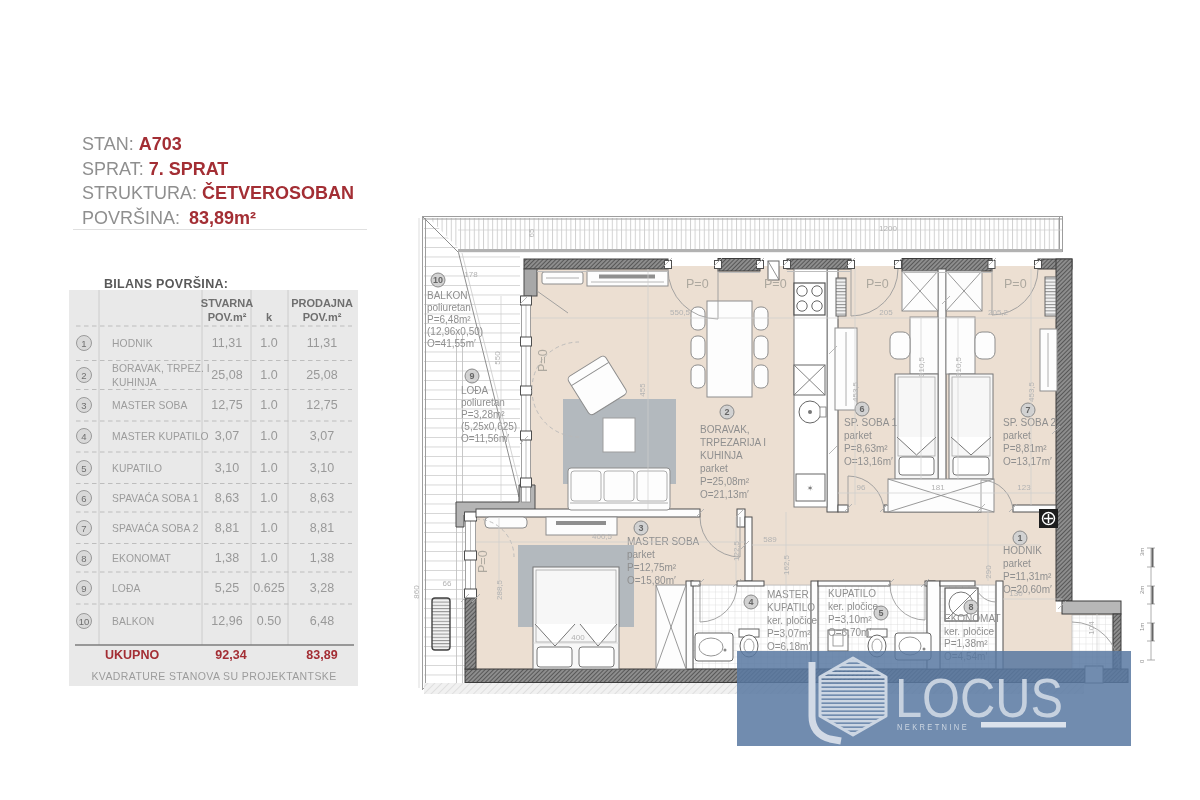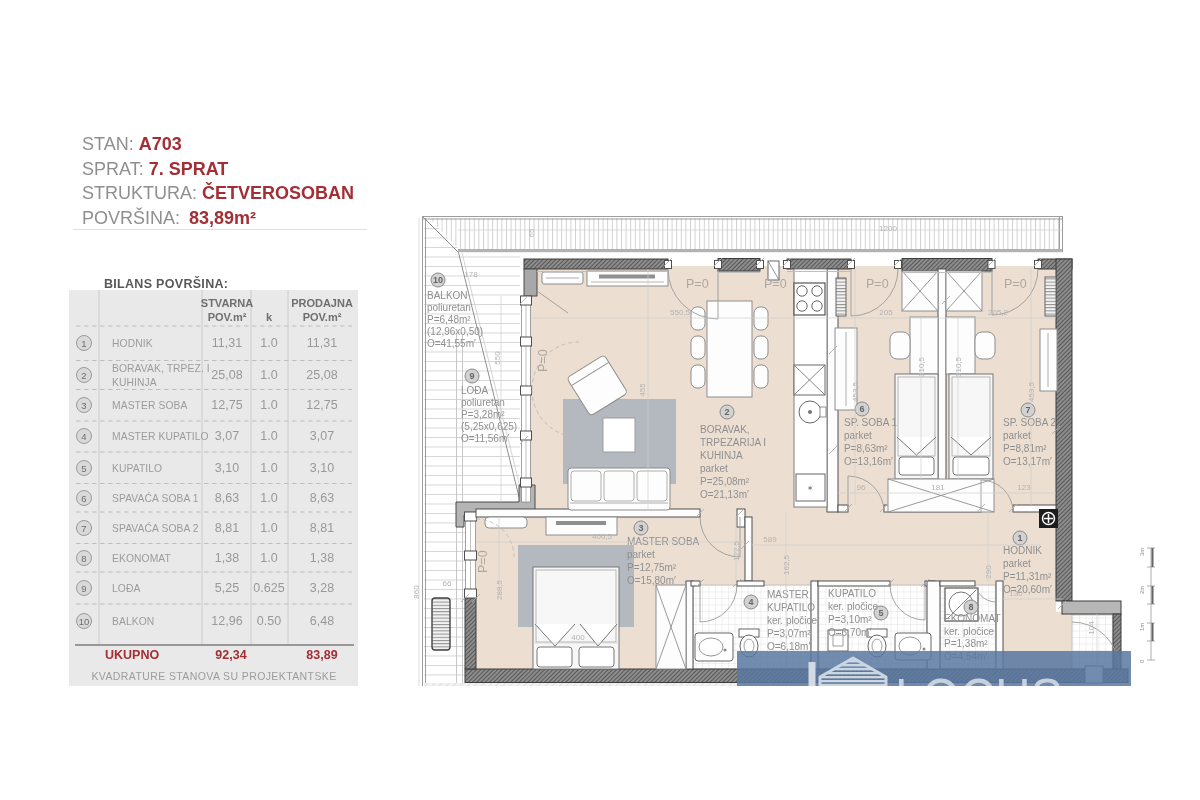--- a/index.html
+++ b/index.html
@@ -1,16 +1,16 @@
 <!DOCTYPE html>
 <html><head>
 <meta charset="utf-8">
 <style>
 html,body{margin:0;padding:0;background:#ffffff;}
-#page{position:relative;width:1200px;height:686px;overflow:hidden;background:#fff;}
+#page{position:relative;width:1200px;height:800px;overflow:hidden;background:#fff;}
 text{font-family:"Liberation Sans",sans-serif;}
 .lbl{fill:#8f8f8f;font-size:10px;}
 .dim{fill:#b3b3b3;font-size:8px;}
 .p0{fill:#ada89f;font-size:12.5px;}
 .rn{fill:#9c9c9c;font-size:10.3px;letter-spacing:0.1px;}
 .num{fill:#999999;font-size:12.5px;}
 .hd{fill:#6f6f6f;font-size:11px;font-weight:bold;}
 .red{fill:#a32e34;font-weight:bold;}
 </style>
 </head>

